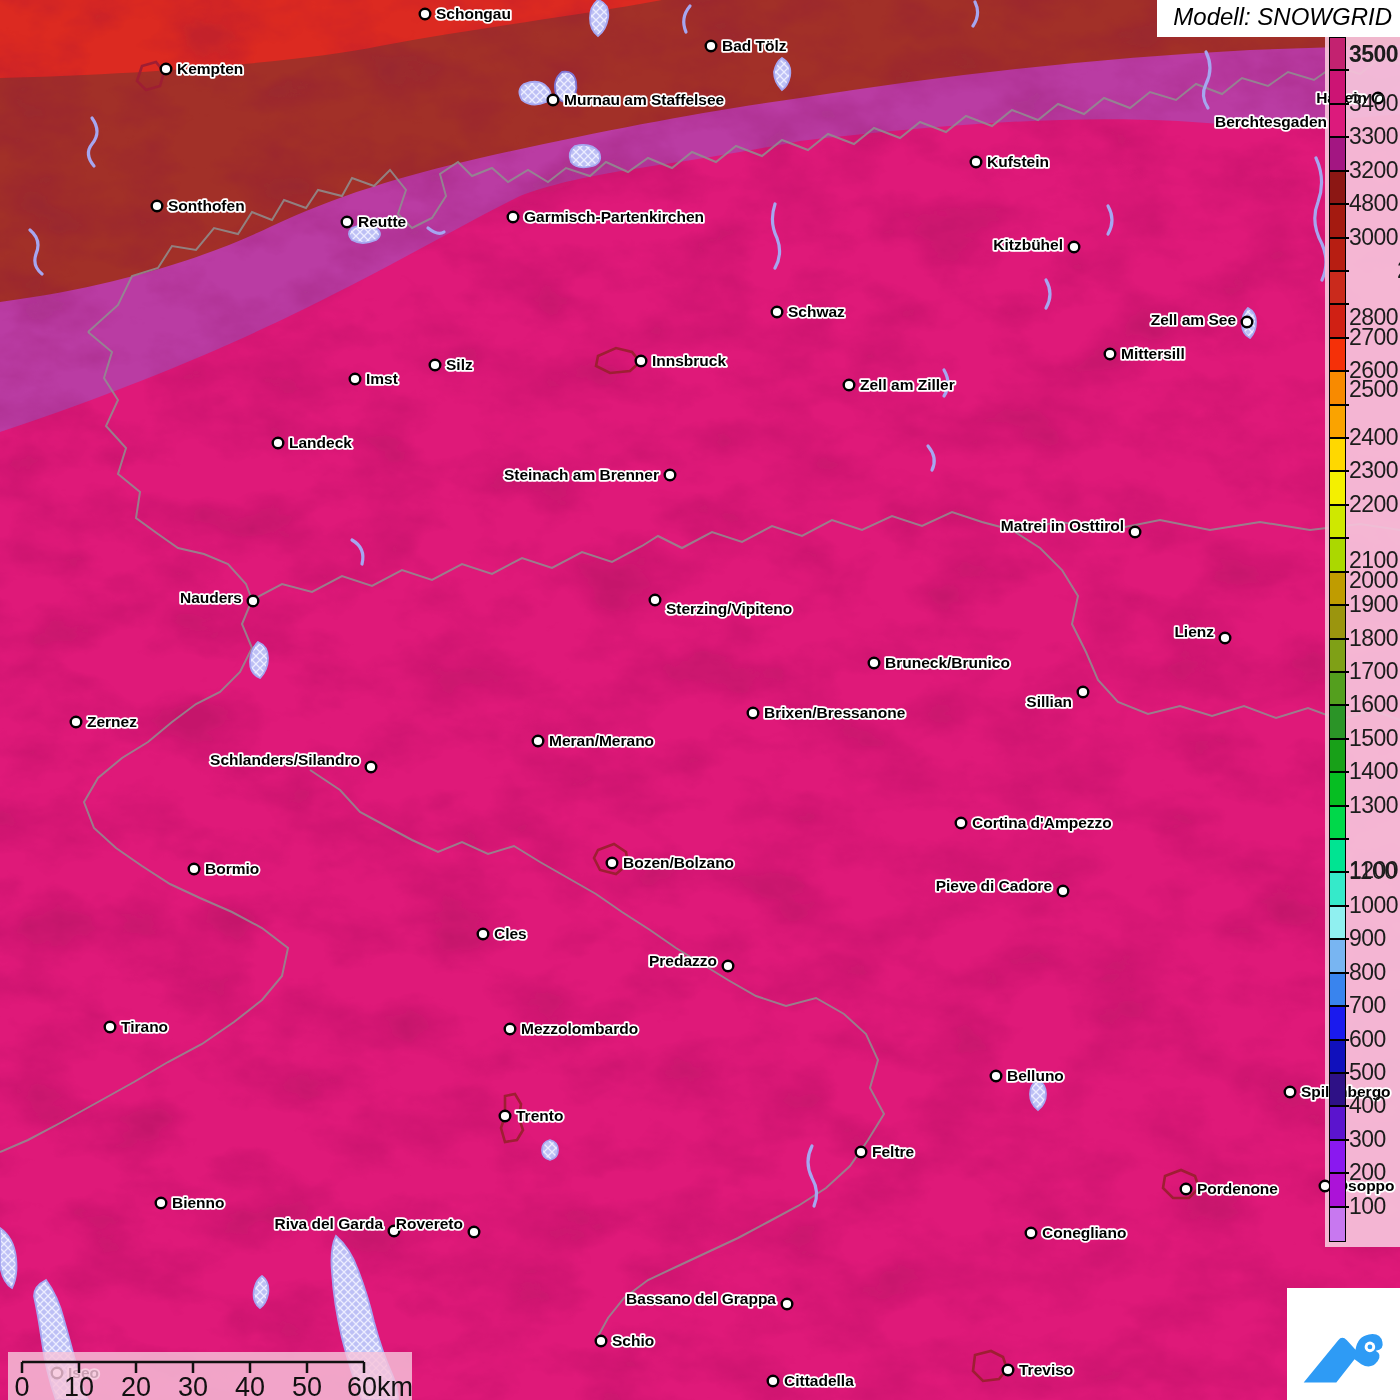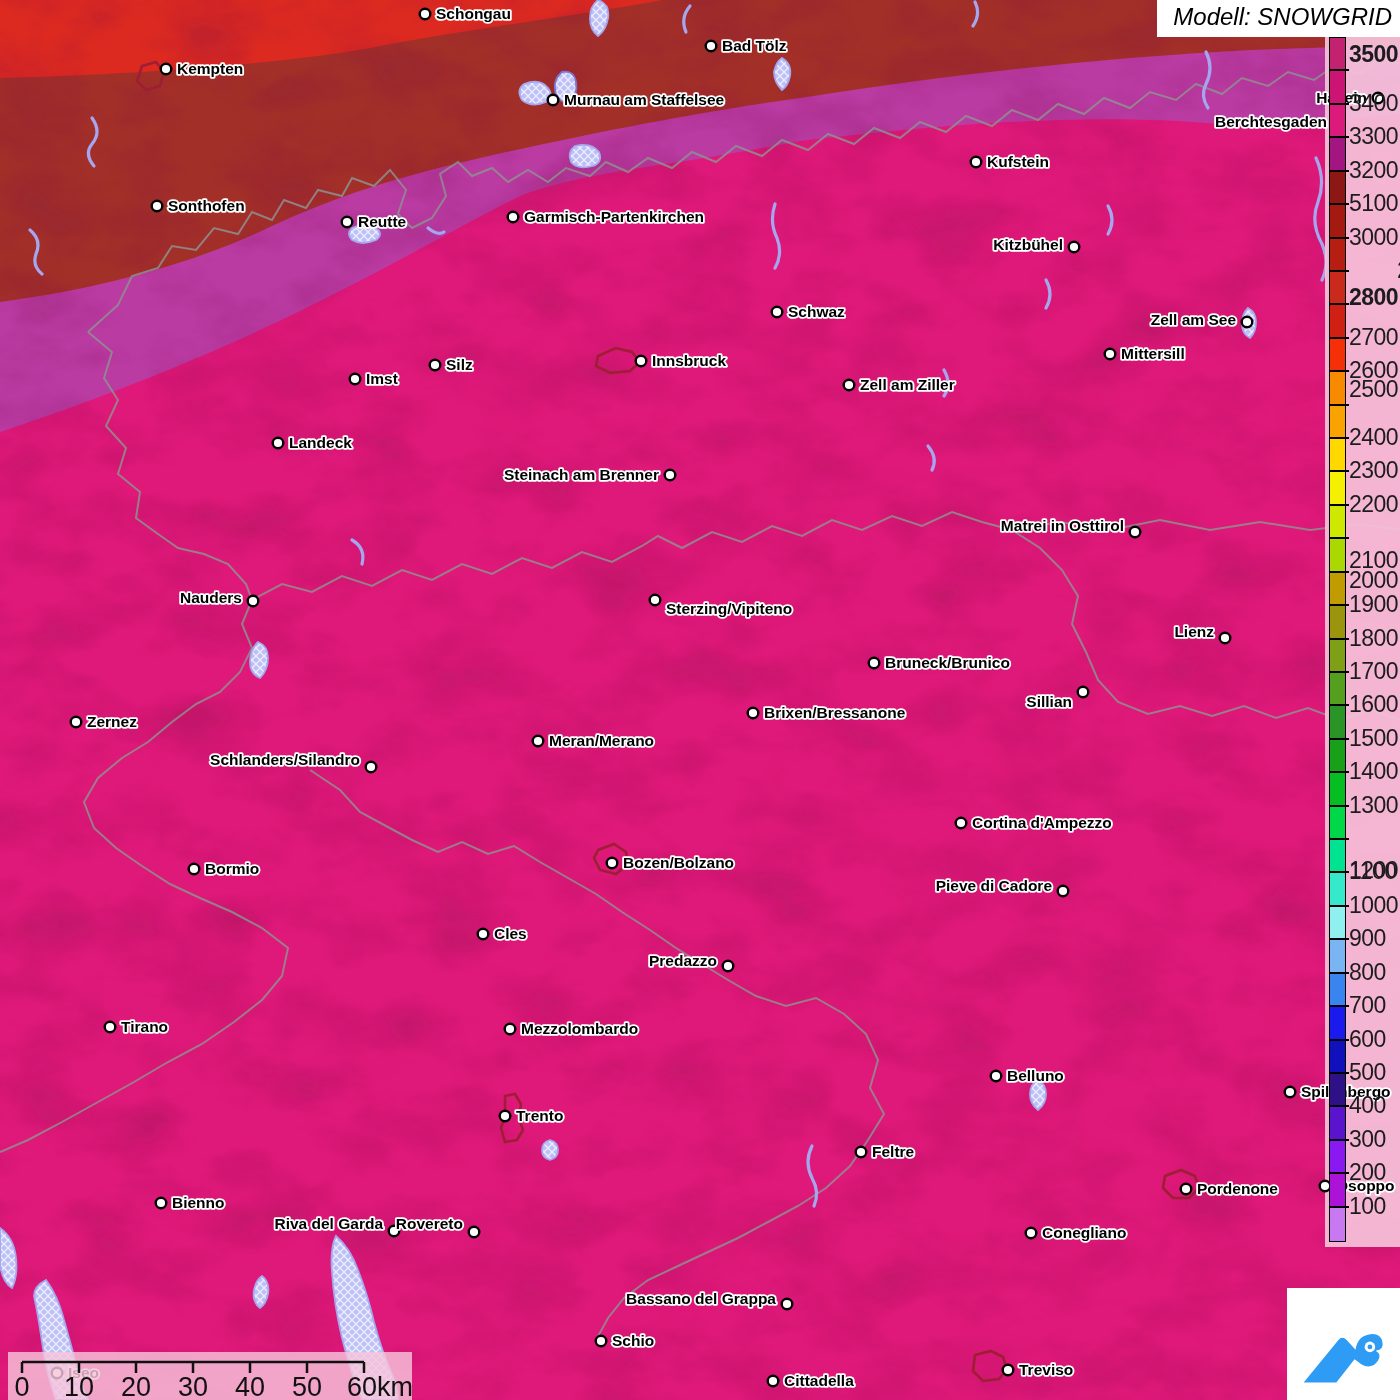--- a/index.html
+++ b/index.html
@@ -377,27 +377,27 @@
     <div id="legend-labels">
         <div class="ltick" style="top: 32.4167px;"></div>
         <div class="lnum" style="top: 4px; font-weight: bold;">3500</div>
         <div class="ltick" style="top: 65.8333px;"></div>
         <div class="lnum" style="top: 52.8333px;">3400</div>
         <div class="ltick" style="top: 99.25px;"></div>
         <div class="lnum" style="top: 86.25px;">3300</div>
         <div class="ltick" style="top: 132.667px;"></div>
         <div class="lnum" style="top: 119.667px;">3200</div>
         <div class="ltick" style="top: 166.083px;"></div>
-        <div class="lnum" style="top: 153.083px;">5100</div>
+        <div class="lnum" style="top: 153.083px;">4800</div>
         <div class="ltick" style="top: 199.5px;"></div>
         <div class="lnum" style="top: 186.5px;">3000</div>
         <div class="ltick" style="top: 232.917px;"></div>
         <div class="lnum" style="top: 219.917px; margin-left: 48px;">2900</div>
         <div class="ltick" style="top: 266.333px;"></div>
-        <div class="lnum" style="top: 247px; font-weight: bold;">2800</div>
+        <div class="lnum" style="top: 267px;">2800</div>
         <div class="ltick" style="top: 299.75px;"></div>
         <div class="lnum" style="top: 286.75px;">2700</div>
         <div class="ltick" style="top: 333.167px;"></div>
         <div class="lnum" style="top: 320.167px;">2600</div>
         <div class="ltick" style="top: 366.583px;"></div>
         <div class="lnum" style="top: 339px;">2500</div>
         <div class="ltick" style="top: 400px;"></div>
         <div class="lnum" style="top: 387px;">2400</div>
         <div class="ltick" style="top: 433.417px;"></div>
         <div class="lnum" style="top: 420.417px;">2300</div>

